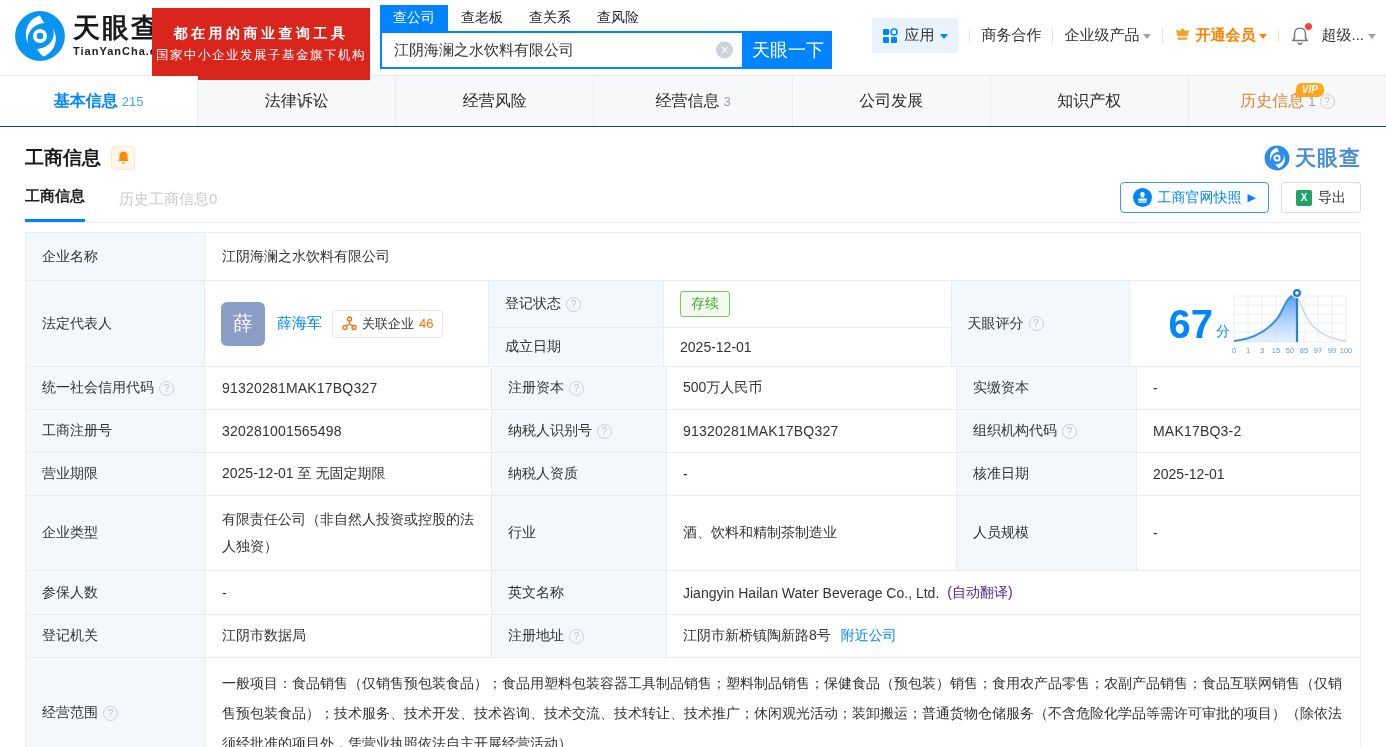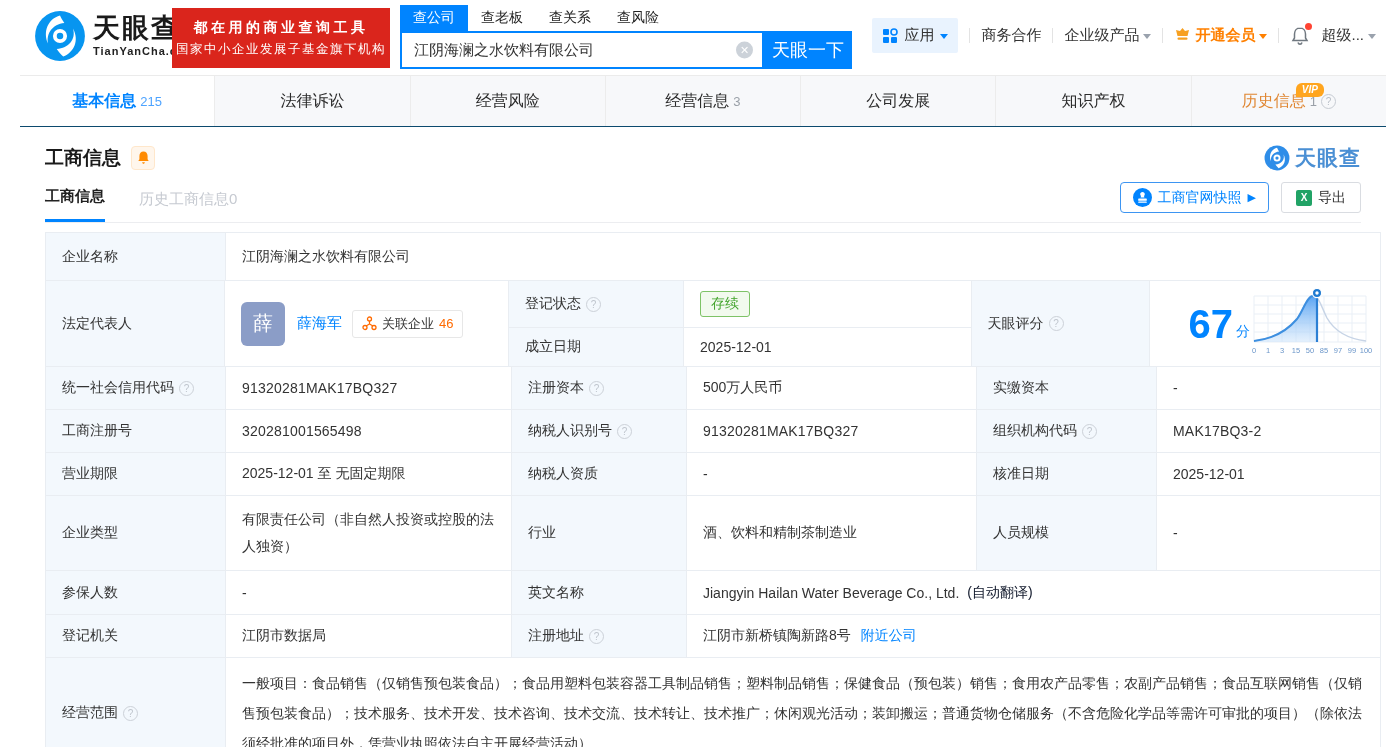--- a/index.html
+++ b/index.html
@@ -1,25 +1,25 @@
 <!DOCTYPE html>
 <html><head>
 <meta charset="utf-8">
 <style>
   * { margin:0; padding:0; box-sizing:border-box; }
   html,body { width:1386px; height:747px; overflow:hidden; background:#fff;
     font-family:"Liberation Sans","DejaVu Sans",sans-serif; color:#333; }
-  .page { position:relative; width:1386px; height:747px;padding-left:20px; }
+  .page { position:relative; width:1386px; height:747px; }
 
   
   .topbar { position:relative; height:75px; background:#fff; }
   .logo { position:absolute; left:14px; top:10px; display:flex; align-items:center; gap:7px; cursor:pointer; }
   .logo-cn { font-size:27px; font-weight:bold; color:#1a1a1a; letter-spacing:2px; line-height:1; }
   .logo-en { font-size:11px; font-weight:bold; color:#222; letter-spacing:1px; margin-top:3px; }
-  .banner { position:absolute; left:152px; top:8px; width:218px; height:60px; background:#da251c;
+  .banner { position:absolute; left:152px; top:8px; width:218px; height:72px; background:#da251c;
     color:#fff; text-align:center; display:flex; flex-direction:column; justify-content:center; gap:4px; }
   .banner-l1 { font-size:14px; font-weight:bold; letter-spacing:3.5px; }
   .banner-l2 { font-size:12.5px; letter-spacing:1.5px; }
 
   .search-area { position:absolute; left:380px; top:4px; width:452px; }
   .search-tabs { display:flex; align-items:flex-end; height:27px; font-size:14px; }
   .stab { padding:4px 13px; cursor:pointer; color:#222; }
   .stab.active { background:#0084ff; color:#fff; }
   .search-row { display:flex; }
   .search-input-wrap { position:relative; width:364px; height:38px; border:2px solid #0084ff; background:#fff; }
@@ -96,21 +96,21 @@
   .sub-row .td:last-child { border-right:none; }
   .status-badge { padding:3px 10px; border:1px solid #7ec367; background:#f2faee; color:#44a52e;
     border-radius:3px; font-size:14px; }
   .avatar { width:44px; height:44px; border-radius:6px; background:#8b9dc7; color:#fff; font-size:20px;
     display:flex; align-items:center; justify-content:center; cursor:pointer; flex:none; }
   .rep-name { color:#0084ff; margin-left:12px; font-size:15px; cursor:pointer; }
   .rel-badge { display:flex; align-items:center; gap:5px; margin-left:10px; border:1px solid #e7e7e7;
     border-radius:3px; padding:4px 9px; font-size:13px; cursor:pointer; background:#fff; }
   .rel-cnt { color:#ff6a00; }
   .link { color:#0084ff; cursor:pointer; }
-  .note { color:#0f172a; margin-left:8px; }
+  .note { color:#4c1d95; margin-left:8px; }
   .score-cell { padding:6px 8px 6px 0; }
   .score-num { font-size:40px; font-weight:bold; color:#0084ff; margin-left:38px; line-height:1; }
   .score-unit { font-size:14px; color:#0084ff; margin:16px 0 0 3px; }
   .score-chart { margin-left:auto; }
   .scope-text { line-height:30px; color:#333; }
   .mono { letter-spacing:0.2px; }
 </style>
 </head>
 <body>
 

